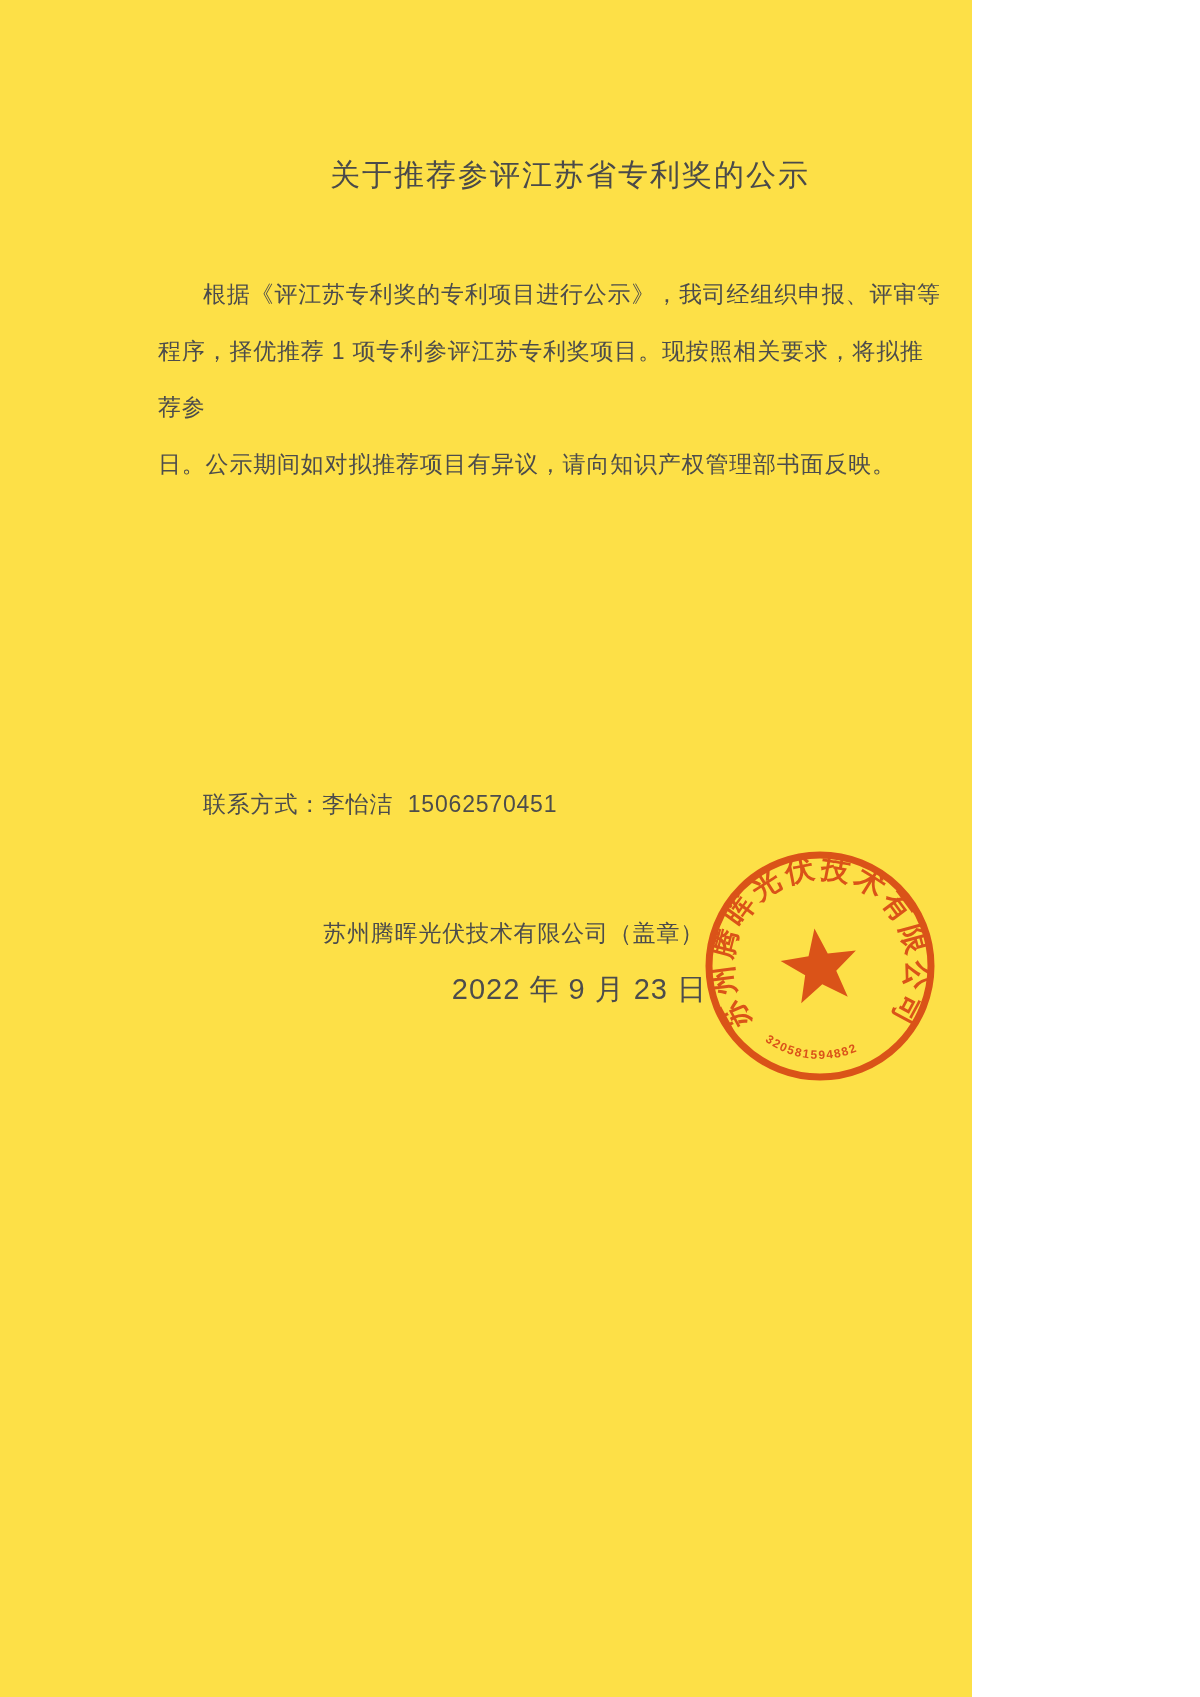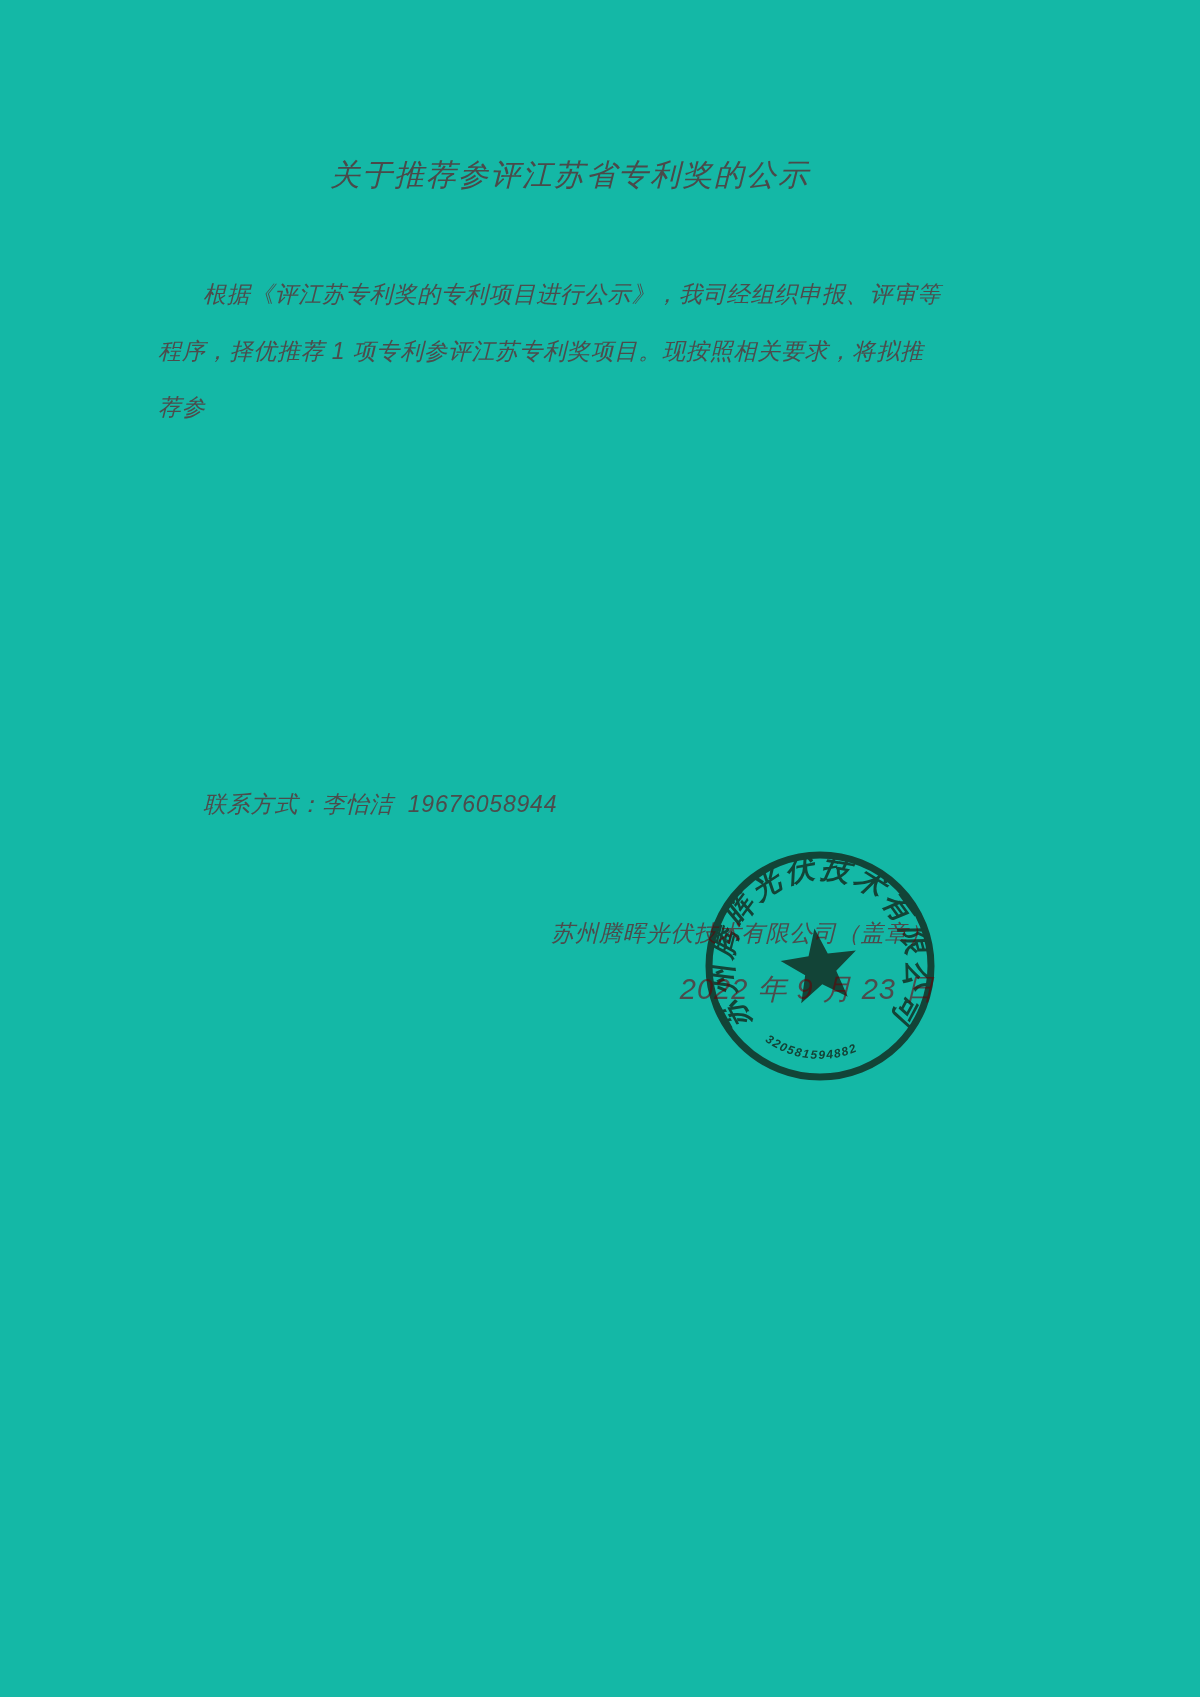--- a/index.html
+++ b/index.html
@@ -6,25 +6,24 @@
   body {
     width: 1200px;
     height: 1697px;
     background: #ffffff;
     font-family: "Liberation Sans", sans-serif;
     position: relative;
   }
   .page {
     position: absolute;
     left: 0; top: 0;
-    width: 1200px;
+    width: 972px;
     height: 1697px;
-    background: #14b8a6;
+    background: #fde047;
     overflow: hidden;
-    font-style: italic;
   }
   .doc-title {
     position: absolute;
     top: 155px;
     left: 160px;
     width: 820px;
     text-align: center;
     font-size: 30px;
     letter-spacing: 2px;
     color: #4a4a4a;
@@ -87,23 +86,24 @@
 </head>
 <body>
 
 <div class="page">
 
   <div class="doc-title">关于推荐参评江苏省专利奖的公示</div>
 
   <div class="body-block">
     <div class="body-line indent">根据《评江苏专利奖的专利项目进行公示》，我司经组织申报、评审等</div>
     <div class="body-line">程序，择优推荐 1 项专利参评江苏专利奖项目。现按照相关要求，将拟推荐参</div>
+    <div class="body-line">日。公示期间如对拟推荐项目有异议，请向知识产权管理部书面反映。</div>
   </div>
 
-  <div class="contact-line">联系方式：李怡洁  19676058944</div>
+  <div class="contact-line">联系方式：李怡洁  15062570451</div>
 
   <div class="signature-company">苏州腾晖光伏技术有限公司（盖章）</div>
 
   <div class="signature-date">2022 年 9 月 23 日</div>
 
   <div class="seal">
     <svg viewBox="0 0 260 260" width="260" height="260" xmlns="http://www.w3.org/2000/svg">
       <circle cx="130" cy="130" r="111" fill="none" stroke-width="7" stroke="#d8473c"></circle>
       <path id="sealArcTop" d="M 62.6 186.6 A 88 88 0 1 1 197.4 186.6" fill="none"></path>
       <path id="sealArcBottom" d="M 70.2 201.2 A 93 93 0 0 0 189.8 201.2" fill="none"></path>

